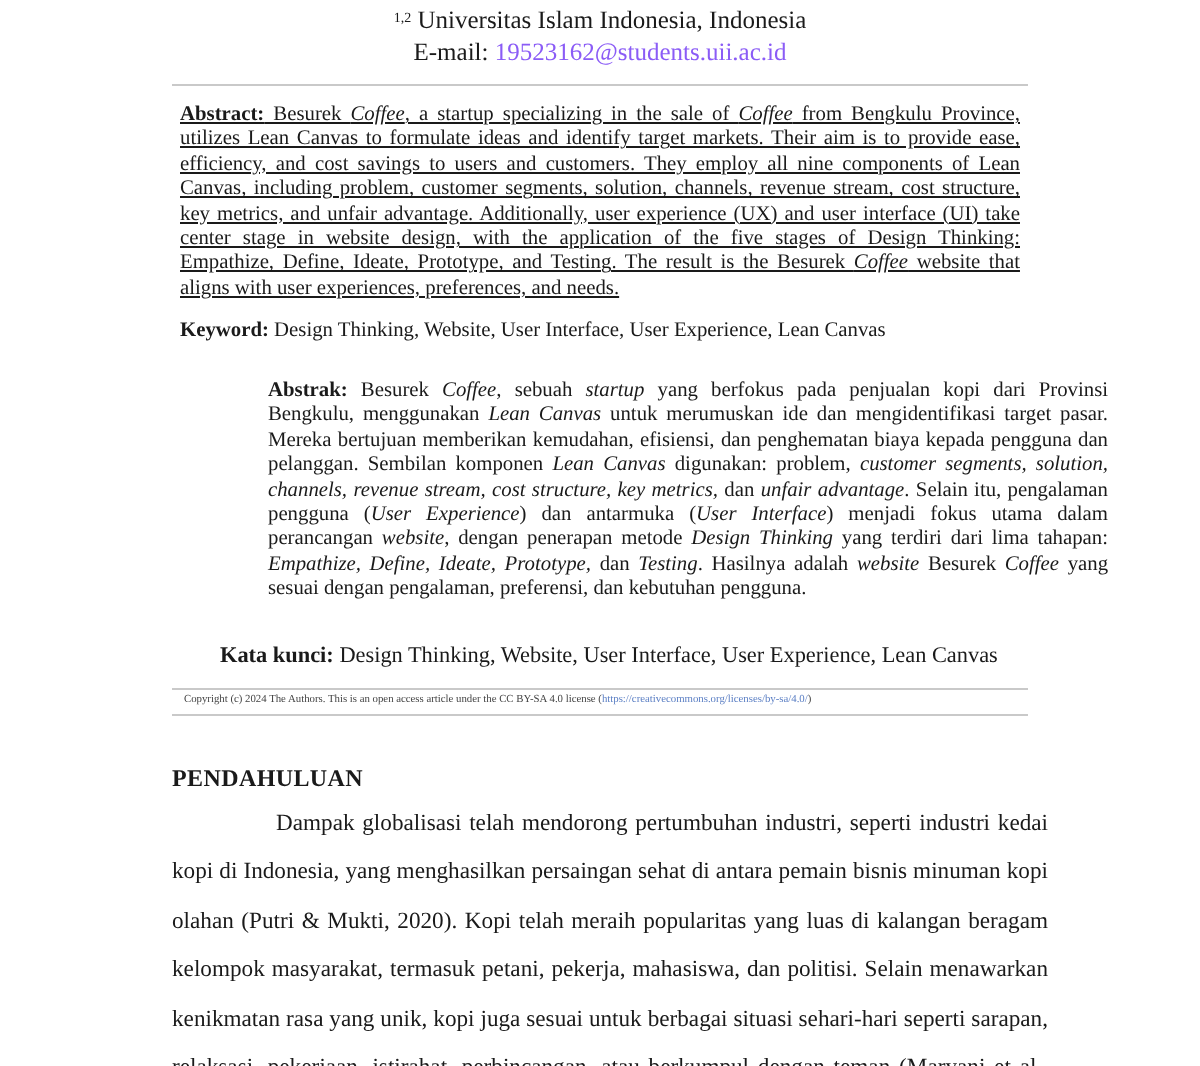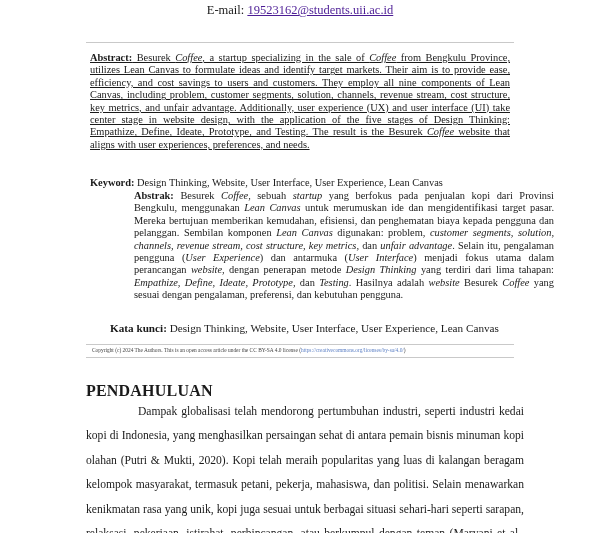--- a/index.html
+++ b/index.html
@@ -1,45 +1,46 @@
 <!DOCTYPE html>
 <html><head>
 <meta charset="utf-8">
 <style>
   html, body { margin:0; padding:0; background:#ffffff; }
   body { width:600px; height:533px; overflow:hidden; position:relative;
          font-family:"Liberation Serif", "DejaVu Serif", serif; color:#1a1a1a; }
   .affil { position:absolute; top:2px; left:0; width:600px; text-align:center; font-size:12.5px; line-height:16px; }
   .affil sup { font-size:7px; vertical-align:top; position:relative; top:-1px; }
-  .email-link { color:#4c1d95; text-decoration:underline; }
+  .email-link { color:#8b5cf6; }
   .rule { position:absolute; left:86px; width:428px; border-top:1px solid #c9c9c9; }
   .abs { position:absolute; left:90px; width:420px; font-size:10.4px; line-height:12.4px; text-align:justify; }
   .abs b { font-weight:bold; }
   .kw { position:absolute; left:90px; width:430px; font-size:10.4px; line-height:12.4px; }
   .kw2 { position:absolute; left:90px; width:430px; font-size:11.2px; line-height:13px; }
   .copyright { position:absolute; left:92px; top:347px; width:430px; font-size:5.4px; line-height:7px; color:#444; white-space:nowrap; }
   .copyright a { color:#5b7fc4; text-decoration:none; }
-  .section { position:absolute; left:86px; top:382px; font-size:16px; font-weight:bold; letter-spacing:0.2px; }
+  .section { position:absolute; left:86px; top:382px; font-size:12px; font-weight:bold; letter-spacing:0.2px; }
   .body-text { position:absolute; left:86px; width:438px; top:400px; font-size:11.6px; line-height:24.4px; text-align:justify; }
   .indent { display:inline-block; width:52px; }
 </style>
 </head>
 <body>
 
 <div class="affil">
+  <div><sup>1,2</sup> <span>Universitas Islam Indonesia, Indonesia</span></div>
   <div><span>E-mail: </span><a class="email-link">19523162@students.uii.ac.id</a></div>
 </div>
 
 <div class="rule" style="top:42px;"></div>
 
 <div class="abs" style="top:52px;text-decoration:underline;">
   <b>Abstract:</b><span> Besurek </span><i>Coffee</i><span>, a startup specializing in the sale of </span><i>Coffee</i><span> from Bengkulu Province, utilizes Lean Canvas to formulate ideas and identify target markets. Their aim is to provide ease, efficiency, and cost savings to users and customers. They employ all nine components of Lean Canvas, including problem, customer segments, solution, channels, revenue stream, cost structure, key metrics, and unfair advantage. Additionally, user experience (UX) and user interface (UI) take center stage in website design, with the application of the five stages of Design Thinking: Empathize, Define, Ideate, Prototype, and Testing. The result is the Besurek </span><i>Coffee</i><span> website that aligns with user experiences, preferences, and needs.</span>
 </div>
 
-<div class="kw" style="top:177px;">
+<div class="kw" style="top:160px;">
   <b>Keyword:</b><span> Design Thinking, Website, User Interface, User Experience, Lean Canvas</span>
 </div>
 
 <div class="abs" style="top:190px;margin-left:44px;">
   <b>Abstrak:</b><span> Besurek </span><i>Coffee</i><span>, sebuah </span><i>startup</i><span> yang berfokus pada penjualan kopi dari Provinsi Bengkulu, menggunakan </span><i>Lean Canvas</i><span> untuk merumuskan ide dan mengidentifikasi target pasar. Mereka bertujuan memberikan kemudahan, efisiensi, dan penghematan biaya kepada pengguna dan pelanggan. Sembilan komponen </span><i>Lean Canvas</i><span> digunakan: problem, </span><i>customer segments, solution, channels, revenue stream, cost structure, key metrics,</i><span> dan </span><i>unfair advantage</i><span>. Selain itu, pengalaman pengguna (</span><i>User Experience</i><span>) dan antarmuka (</span><i>User Interface</i><span>) menjadi fokus utama dalam perancangan </span><i>website</i><span>, dengan penerapan metode </span><i>Design Thinking</i><span> yang terdiri dari lima tahapan: </span><i>Empathize, Define, Ideate, Prototype,</i><span> dan </span><i>Testing</i><span>. Hasilnya adalah </span><i>website</i><span> Besurek </span><i>Coffee</i><span> yang sesuai dengan pengalaman, preferensi, dan kebutuhan pengguna.</span>
 </div>
 
 <div class="kw2" style="top:322px;margin-left:20px;">
   <b>Kata kunci:</b><span> Design Thinking, Website, User Interface, User Experience, Lean Canvas</span>
 </div>

